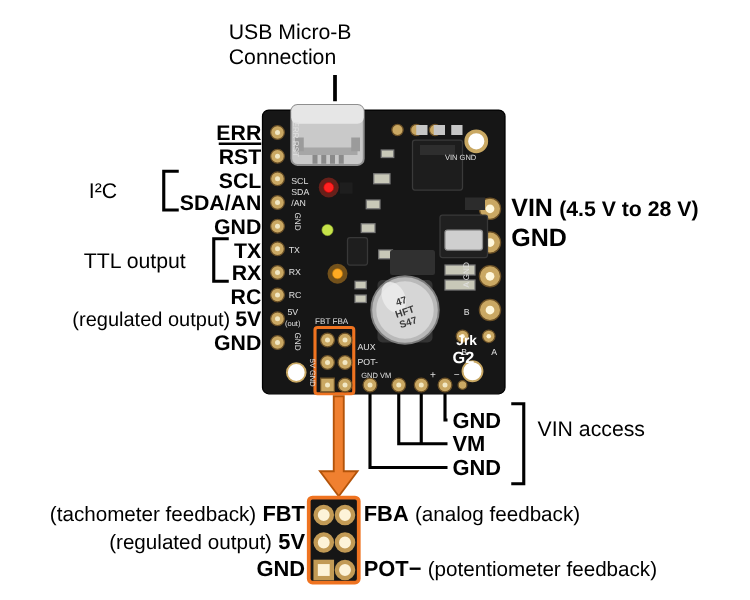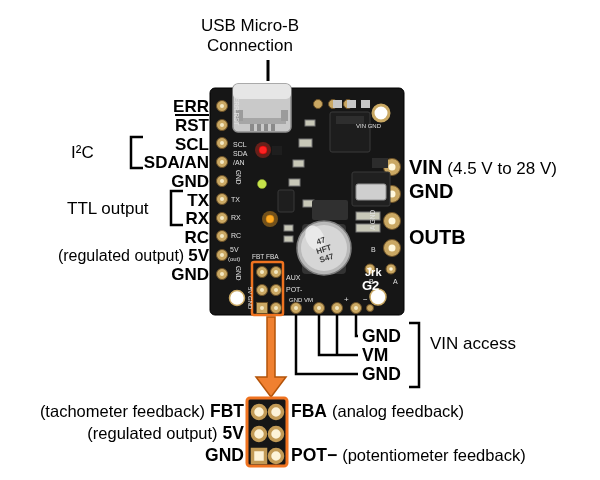--- a/index.html
+++ b/index.html
@@ -1,28 +1,28 @@
 <!DOCTYPE html>
 <html><head>
 <meta charset="utf-8">
 <style>
   html,body{margin:0;padding:0;background:#fff}
   .stage{position:relative;width:600px;height:480px;background:#ffffff;
          font-family:"Liberation Sans",sans-serif;color:#000;overflow:hidden}
   .stage svg{position:absolute;left:0;top:0}
-  .usb-label{position:absolute;left:183px;top:16px;width:134px;text-align:center;
+  .usb-label{position:absolute;left:183px;top:16px;width:134px;text-align:left;
              font-size:17px;line-height:20px}
   .lpin{position:absolute;right:391px;font-weight:700;font-size:17px;line-height:19px;
         white-space:nowrap;text-align:right}
   .lpin .pfx{font-weight:400;font-size:16px;padding-right:4px}
   .u{text-decoration-thickness:2px;text-underline-offset:2px}
   .o{text-decoration:overline;text-decoration-thickness:2px}
   .grp{position:absolute;font-size:17px;white-space:nowrap}
   .rpin{position:absolute;left:409px;font-weight:700;font-size:20px;line-height:22px;white-space:nowrap}
-  .rpin .nt{font-weight:400;font-size:17px;padding-left:5px}
+  .rpin .nt{font-weight:700;font-size:17px;padding-left:5px}
   .cpin{position:absolute;left:362px;font-weight:700;font-size:17.5px;line-height:19px;white-space:nowrap}
   .cnote{position:absolute;left:430px;top:334px;font-size:17px;line-height:20px;white-space:nowrap}
   .btm-l{position:absolute;right:356px;font-size:16.5px;line-height:19px;white-space:nowrap;text-align:center}
   .btm-r{position:absolute;left:291px;font-size:16.5px;line-height:19px;white-space:nowrap}
   .bpin{font-weight:700;font-size:17.5px}
   .btm-l .nt{padding-right:5px}
   .btm-r .nt{padding-left:5px}
 </style>
 </head>
 <body>
@@ -249,21 +249,20 @@
 </div>
 <div class="lpin" style="top:265px">GND</div>
 
 <div class="grp" style="left:71px;top:143px">I²C</div>
 <div class="grp" style="left:67px;top:199px">TTL output</div>
 
 <div class="rpin" style="top:156px">
   <span>VIN</span><span class="nt">(4.5 V to 28 V)</span>
 </div>
 <div class="rpin" style="top:180px">GND</div>
-<div class="rpin" style="top:226px">OUTB</div>
 
 <div class="cpin" style="top:327px">GND</div>
 <div class="cpin" style="top:346px">VM</div>
 <div class="cpin" style="top:365px">GND</div>
 <div class="cnote">
   <div>VIN access</div>
 </div>
 
 <div class="btm-l" style="top:402px">
   <span class="nt">(tachometer feedback)</span><span class="bpin">FBT</span>

